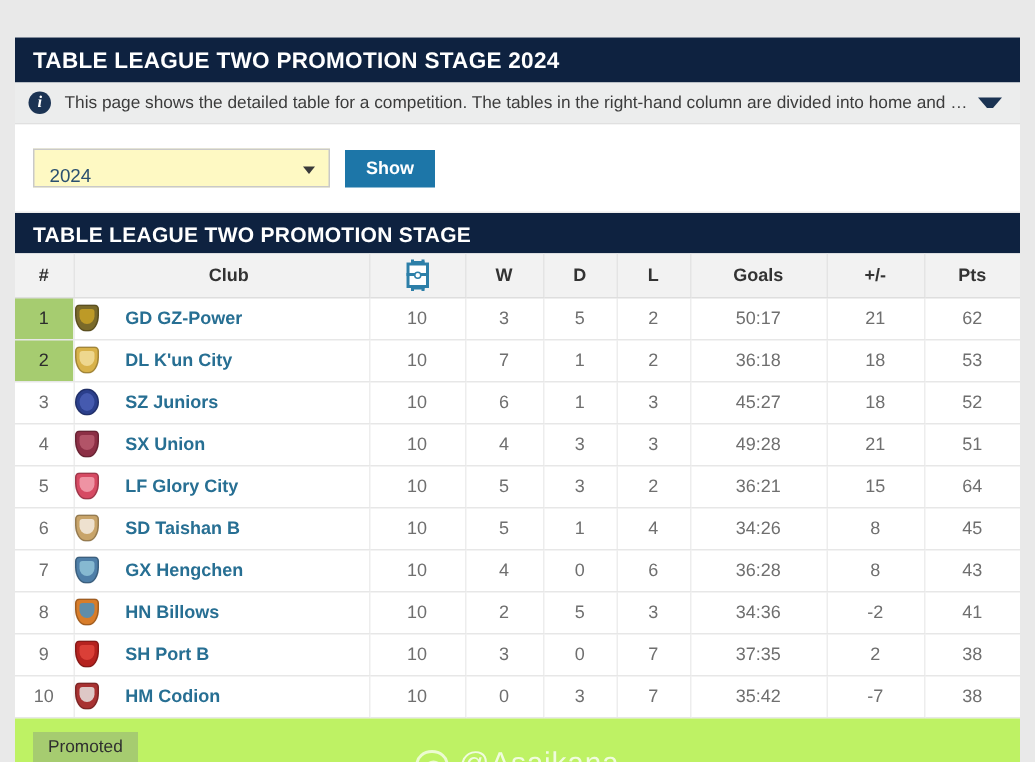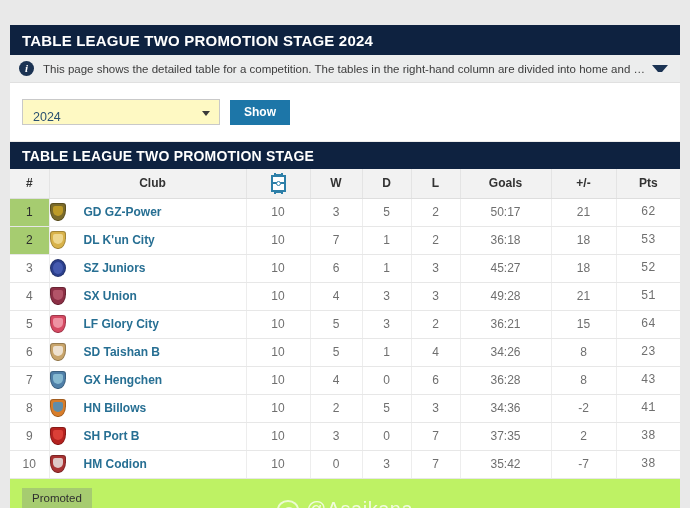--- a/index.html
+++ b/index.html
@@ -174,21 +174,21 @@
   table.standings tbody td {
     height: 28px;
     font-size: 12px;
     color: #6f6f6f;
     text-align: center;
     border-right: 1px solid #ededed;
     border-bottom: 1px solid #e7e7e7;
     padding: 0;
     background: #ffffff;
   }
-  table.standings tbody td.td-pts { border-right: none; font-family: Liberation Mono, monospace; }
+  table.standings tbody td.td-pts { border-right: none; }
   td.td-rank {
     color: #3d3d3d;
     text-align: right;
     padding-right: 9px;
     font-size: 12px;
   }
   td.td-rank.promoted { background: #a6cc70; color: #2c2c2c; }
   td.td-club {
     text-align: left;
     padding-left: 8px;
@@ -456,21 +456,21 @@
                 </span>
                 <a class="club-name">SD Taishan B</a>
               </div>
             </td>
             <td>10</td>
             <td>5</td>
             <td>1</td>
             <td>4</td>
             <td>34:26</td>
             <td>8</td>
-            <td class="td-pts">23</td>
+            <td class="td-pts">45</td>
           </tr>
           <tr>
             <td class="td-rank">7</td>
             <td class="td-club">
               <div class="club-cell">
                 <span class="crest">
                   <span class="shield" style="background: rgb(79, 127, 168);"></span>
                   <span class="inner" style="background: rgb(143, 195, 216);"></span>
                 </span>
                 <a class="club-name">GX Hengchen</a>

